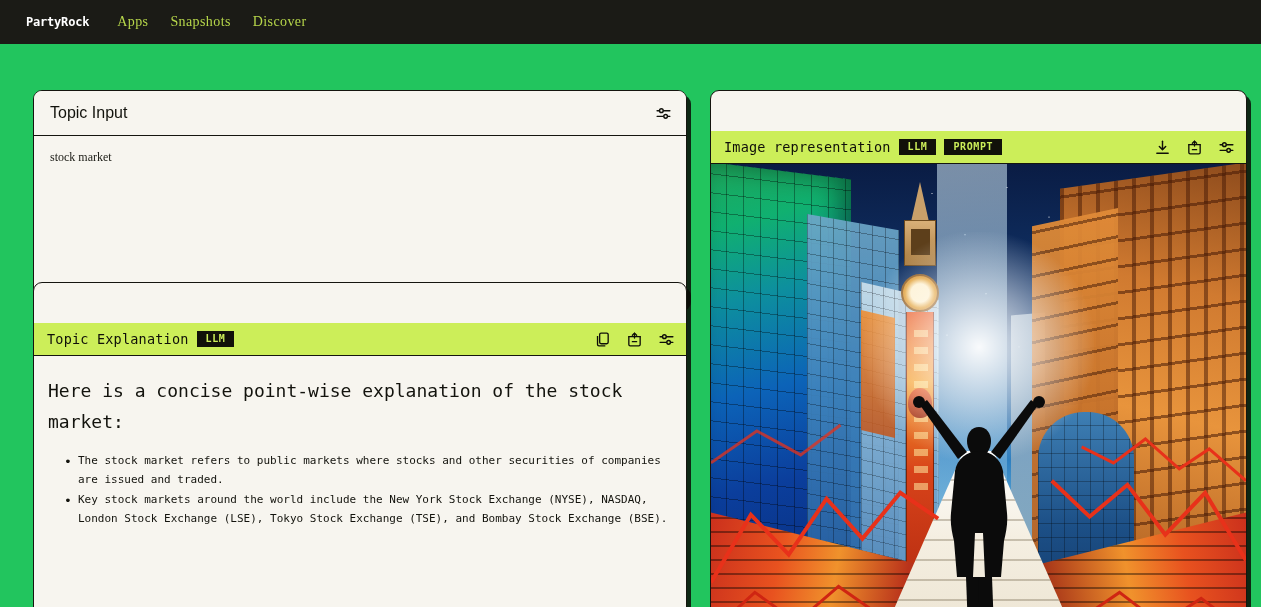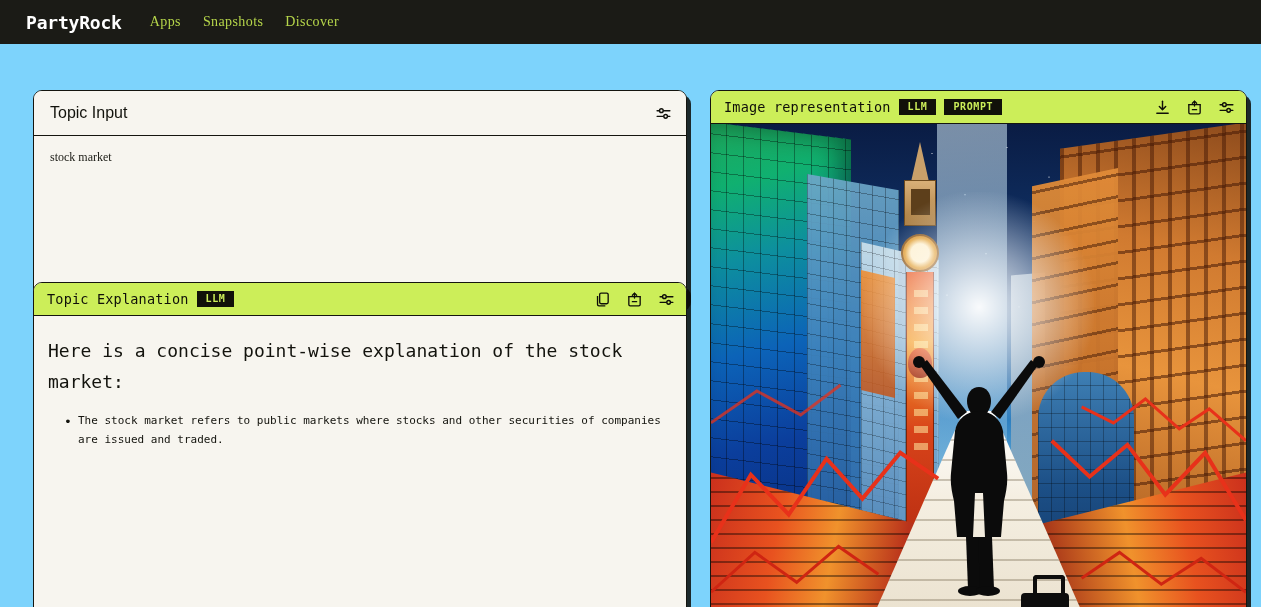--- a/index.html
+++ b/index.html
@@ -19,40 +19,40 @@
     align-items: center;
     padding-left: 26px;
     gap: 22px;
     position: relative;
     z-index: 20;
   }
   .brand {
     color: #ffffff;
     font-family: "DejaVu Sans Mono", monospace;
     font-weight: bold;
-    font-size: 18px;
+    font-size: 12px;
     letter-spacing: -0.2px;
     white-space: nowrap;
   }
   .navlink {
     color: #b6d64a;
     font-family: Liberation Serif, serif;
     font-size: 14px;
     letter-spacing: 0.4px;
     white-space: nowrap;
     cursor: pointer;
   }
   .navlink.first { margin-left: 6px; }
 
   
   .page {
     position: absolute;
     top: 44px; left: 0;
     width: 1261px; height: 563px;
-    background: #7dd3fc;
+    background: #22c55e;
   }
 
   
   .card {
     position: absolute;
     background: #f7f5ef;
     border: 1.5px solid #15150f;
     border-radius: 9px;
     box-shadow: 4px 5px 0 rgba(10,10,6,0.85);
     overflow: hidden;
@@ -88,20 +88,21 @@
 
   
   .green-head {
     background: #ccee59;
     border-bottom: 1.5px solid #15150f;
     height: 33px;
     display: flex;
     align-items: center;
     padding: 0 11px 0 13px;
     gap: 8px;
+    margin-top: 40px;
   }
   .green-title {
     font-family: "DejaVu Sans Mono", monospace;
     font-size: 13.5px;
     font-weight: normal;
     color: #0f0f09;
     letter-spacing: 0.2px;
     white-space: nowrap;
   }
   .badge {
@@ -436,20 +437,21 @@
             <circle cx="9" cy="8" r="2.6" fill="#ccee59"></circle>
             <circle cx="15" cy="16" r="2.6" fill="#ccee59"></circle>
           </svg>
         </span>
       </span>
     </div>
     <div class="te-body">
       <div class="te-intro">Here is a concise point-wise explanation of the stock market:</div>
       <ul class="te-list">
         <li>The stock market refers to public markets where stocks and other securities of companies are issued and traded.</li>
+        <li>Key stock markets around the world include the New York Stock Exchange (NYSE), NASDAQ, London Stock Exchange (LSE), Tokyo Stock Exchange (TSE), and Bombay Stock Exchange (BSE).</li>
       </ul>
     </div>
   </div>
 
   <div class="card" id="image-card">
     <div class="green-head">
       <span class="green-title">Image representation</span>
       <span class="badge">LLM</span>
       <span class="badge">PROMPT</span>
       <span class="head-spacer"></span>

